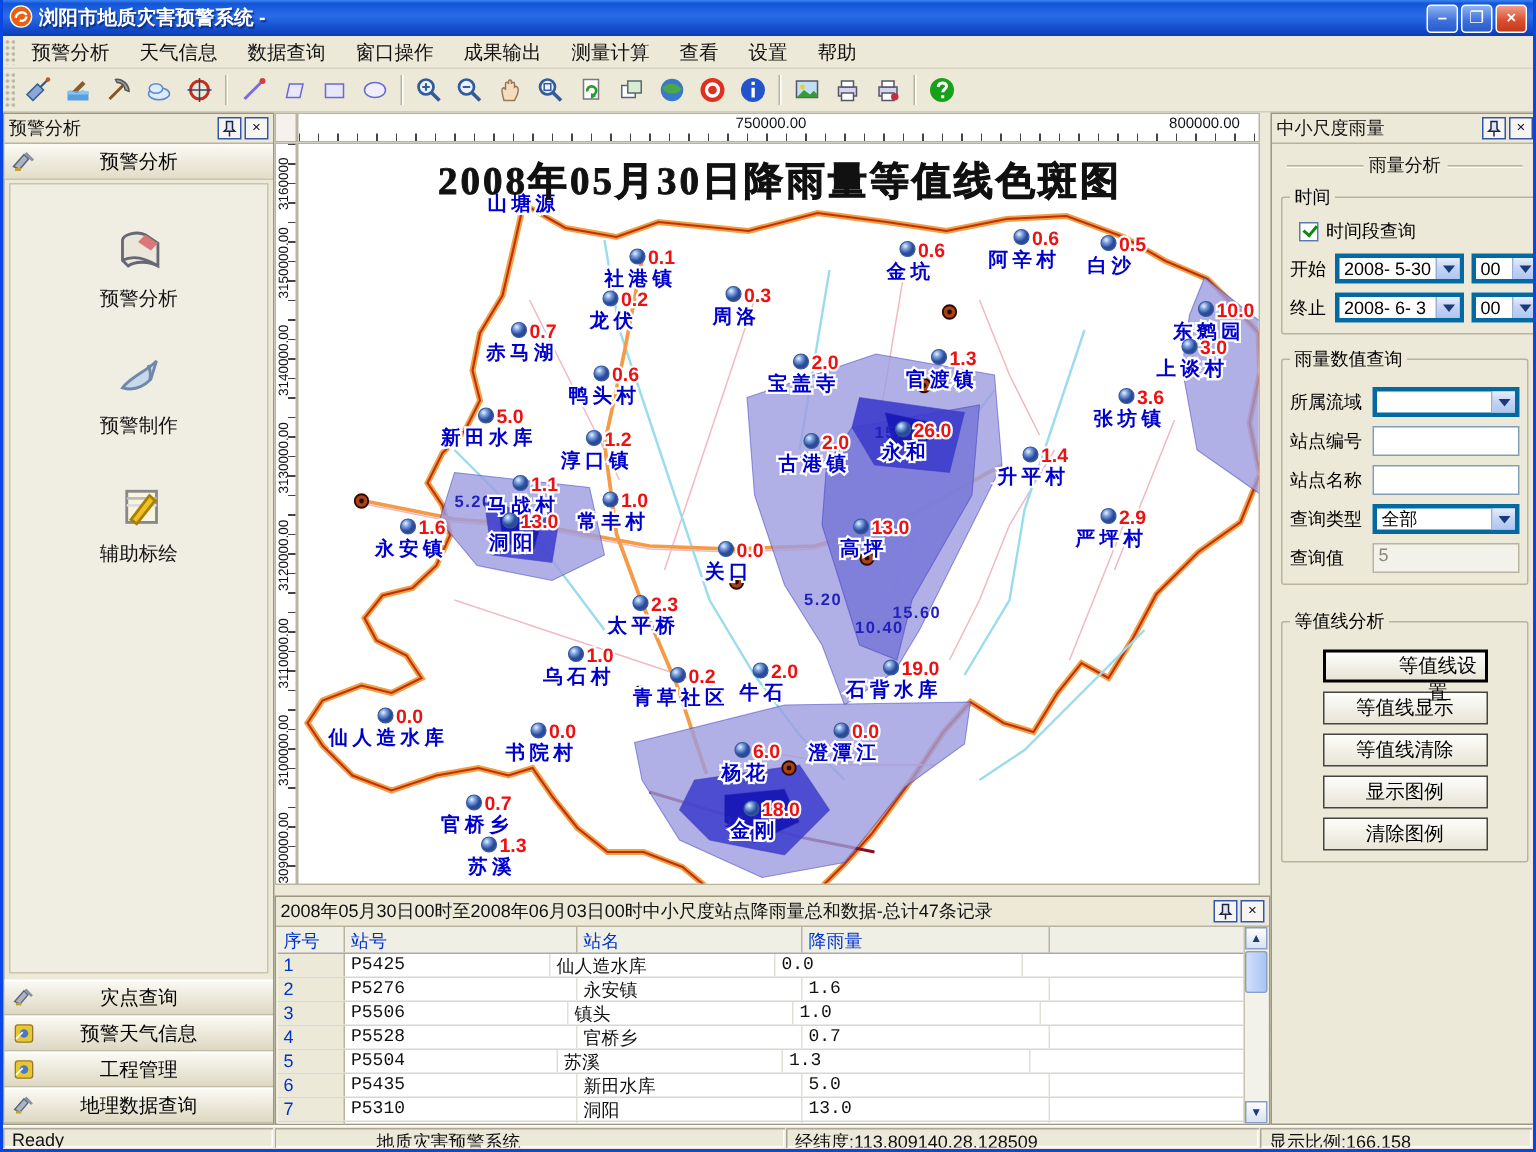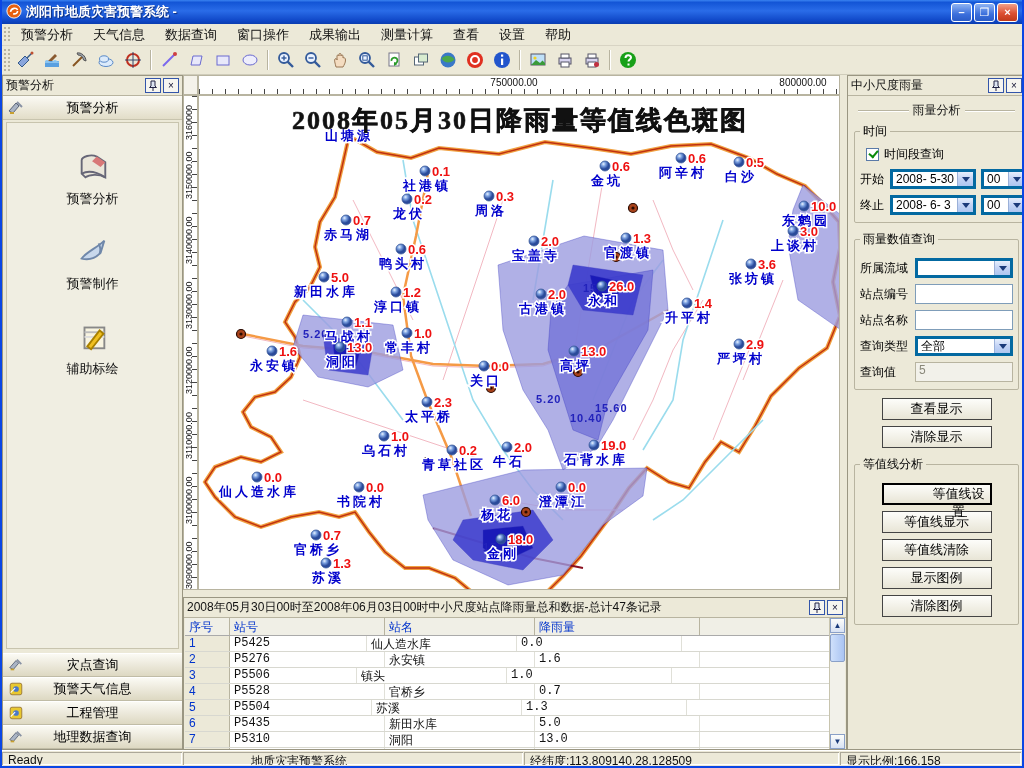--- a/index.html
+++ b/index.html
@@ -682,21 +682,21 @@
         </div>
         <div class="g-row">
           <span class="c0" style="width: 45px;">2</span>
           <span class="c" style="width: 155px;">P5276</span>
           <span class="c cz" style="width: 150px;">永安镇</span>
           <span class="c" style="width: 165px;">1.6</span>
           <span style="flex: 1 1 0%;"></span>
         </div>
         <div class="g-row">
           <span class="c0" style="width: 45px;">3</span>
-          <span class="c" style="width: 127px;">P5506</span>
+          <span class="c" style="width: 149px;">P5506</span>
           <span class="c cz" style="width: 150px;">镇头</span>
           <span class="c" style="width: 165px;">1.0</span>
           <span style="flex: 1 1 0%;"></span>
         </div>
         <div class="g-row">
           <span class="c0" style="width: 45px;">4</span>
           <span class="c" style="width: 155px;">P5528</span>
           <span class="c cz" style="width: 150px;">官桥乡</span>
           <span class="c" style="width: 165px;">0.7</span>
           <span style="flex: 1 1 0%;"></span>
@@ -801,24 +801,20 @@
         <span class="combo">
           <span class="val">全部</span>
           <span class="drop"></span>
           </span>
       </div>
       <div class="row">
         <span class="lab">查询值</span>
         <span class="tinput disabled">5</span>
       </div>
     </fieldset>
-    <div id="rp-query-buttons">
-        <span class="xpbtn">查看显示</span>
-        <span class="xpbtn">清除显示</span>
-      </div>
     <div style="height:8px;"></div>
     <fieldset>
       <legend>等值线分析</legend>
       <div id="rp-contour-buttons">
           <span class="xpbtn default">等值线设置</span>
           <span class="xpbtn">等值线显示</span>
           <span class="xpbtn">等值线清除</span>
           <span class="xpbtn">显示图例</span>
           <span class="xpbtn">清除图例</span>
         </div>

